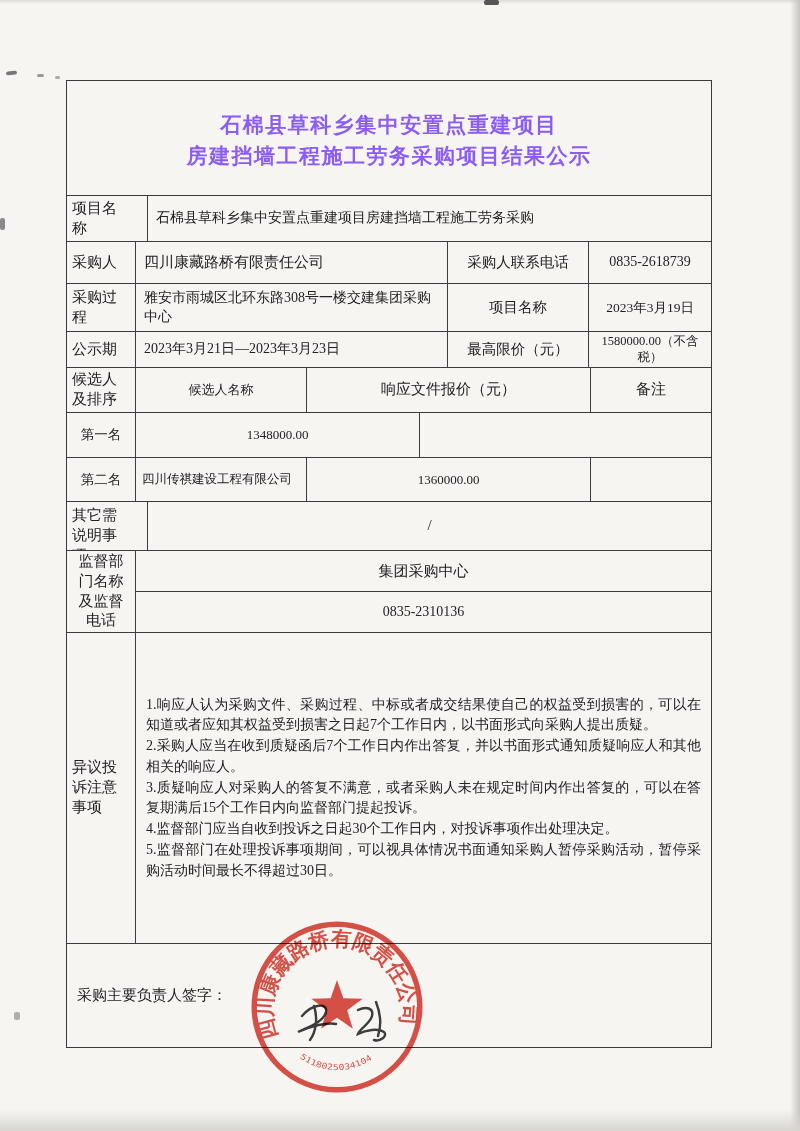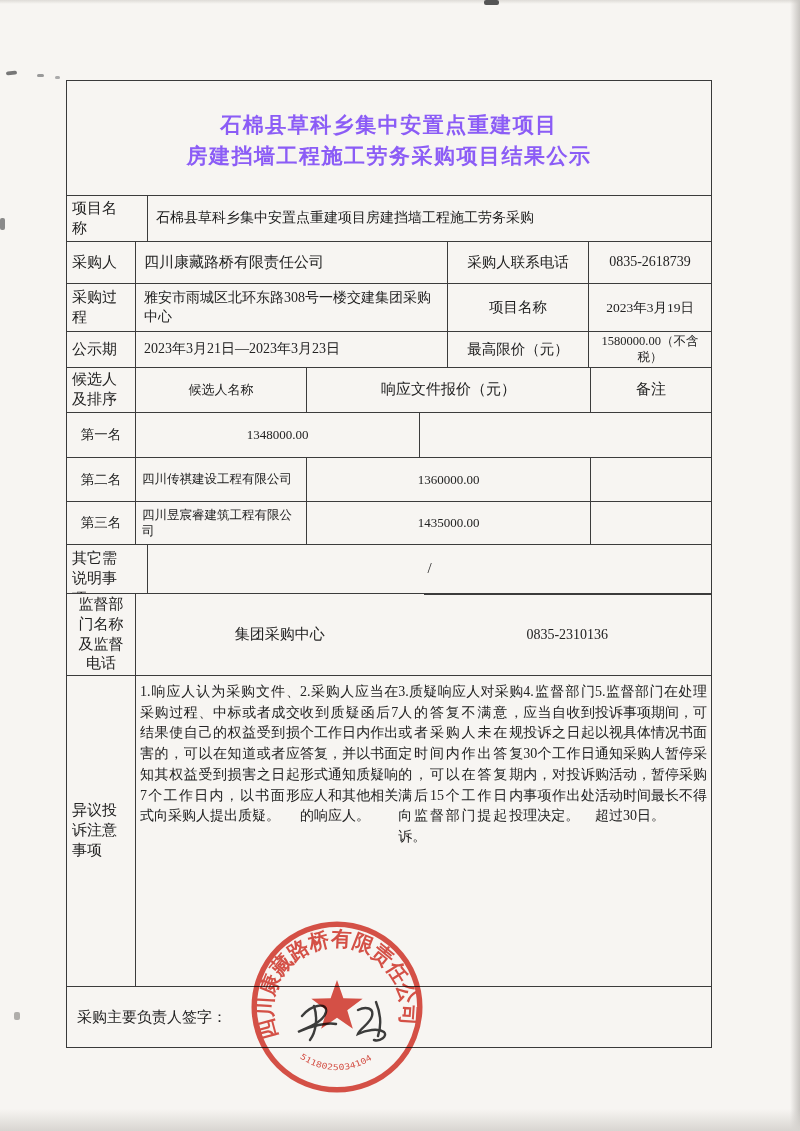--- a/index.html
+++ b/index.html
@@ -44,27 +44,27 @@
   .c-val2{flex:1;justify-content:center;text-align:center;font-size:13px;}
   .c-span{flex:1;margin-left:12px;}
   .center{justify-content:center;text-align:center;}
   .c-rank{width:68px;flex:0 0 68px;justify-content:center;text-align:center;font-size:13.5px;}
   .c-name{width:171px;flex:0 0 171px;font-size:12.5px;padding:2px 6px;}
   .c-price{width:284px;flex:0 0 284px;justify-content:center;text-align:center;font-size:13px;}
   .c-rem{flex:1;}
   .sz14{font-size:14px;}
   .sz135{font-size:13.5px;}
 
-  .supcol{flex:1;display:flex;flex-direction:row;box-sizing:border-box;padding:0;}
+  .supcol{flex:1;display:flex;flex-direction:column;box-sizing:border-box;padding:0;}
   .supcell{flex:1;display:flex;align-items:center;justify-content:center;
     font-size:15px;box-sizing:border-box;}
   .supcell + .supcell{border-top:1.4px solid #3c3c3c;font-size:14px;}
 
-  .objection-text{flex:1;display:flex;flex-direction:row;justify-content:center;
-    padding:6px 4px;box-sizing:border-box;border-left:1.4px solid #3c3c3c;}
+  .objection-text{flex:1;display:flex;flex-direction:column;justify-content:center;
+    padding:6px 10px;box-sizing:border-box;border-left:1.4px solid #3c3c3c;}
   .objection-text p{margin:0;font-size:14px;line-height:1.48;word-break:break-all;text-align:justify;}
 
   .sig-row{display:flex;align-items:center;padding-left:10px;font-size:15px;
     border-top:1.4px solid #3c3c3c;flex:1;box-sizing:border-box;}
 
   .seal{position:absolute;left:247px;top:917px;width:180px;height:180px;
     mix-blend-mode:multiply;opacity:0.88;}
   .signature{position:absolute;left:288px;top:988px;width:140px;height:70px;}
 </style>
 </head>
@@ -126,26 +126,20 @@
     <div class="cell c-rem"></div>
   </div>
 
   <div class="trow" style="height:44px;">
     <div class="cell c-rank">第二名</div>
     <div class="cell c-name">四川传祺建设工程有限公司</div>
     <div class="cell c-price">1360000.00</div>
     <div class="cell c-rem"></div>
   </div>
 
-  <div class="trow" style="height:43px;">
-    <div class="cell c-rank">第三名</div>
-    <div class="cell c-name">四川昱宸睿建筑工程有限公司</div>
-    <div class="cell c-price">1435000.00</div>
-    <div class="cell c-rem"></div>
-  </div>
 
   <div class="trow" style="height:49px;">
     <div class="cell c-label" style="align-items:flex-start;padding-top:4px;">其它需说明事项</div>
     <div class="cell c-span center">/</div>
   </div>
 
   <div class="trow" style="height:82px;">
     <div class="cell c-label center" style="text-align:center;">监督部门名称及监督电话</div>
     <div class="supcol">
       <div class="supcell">集团采购中心</div>

